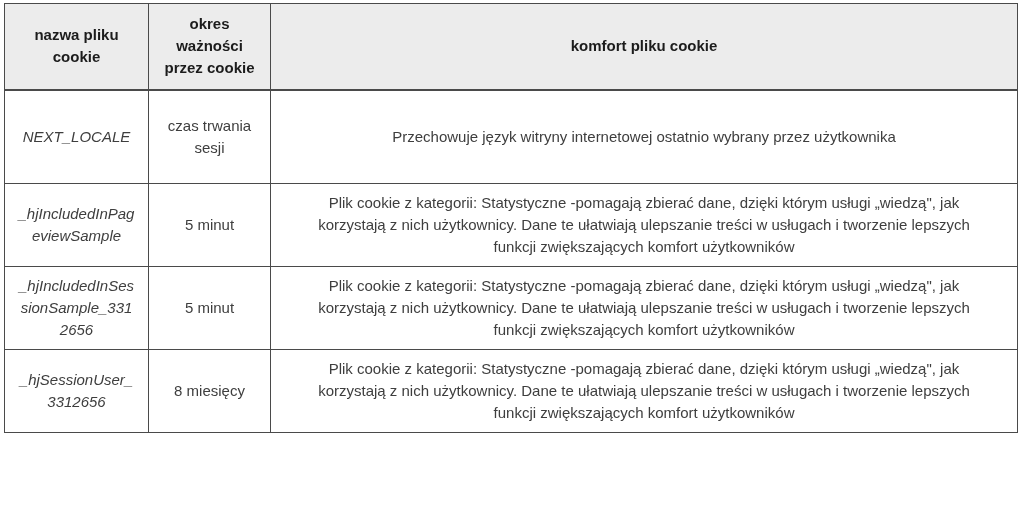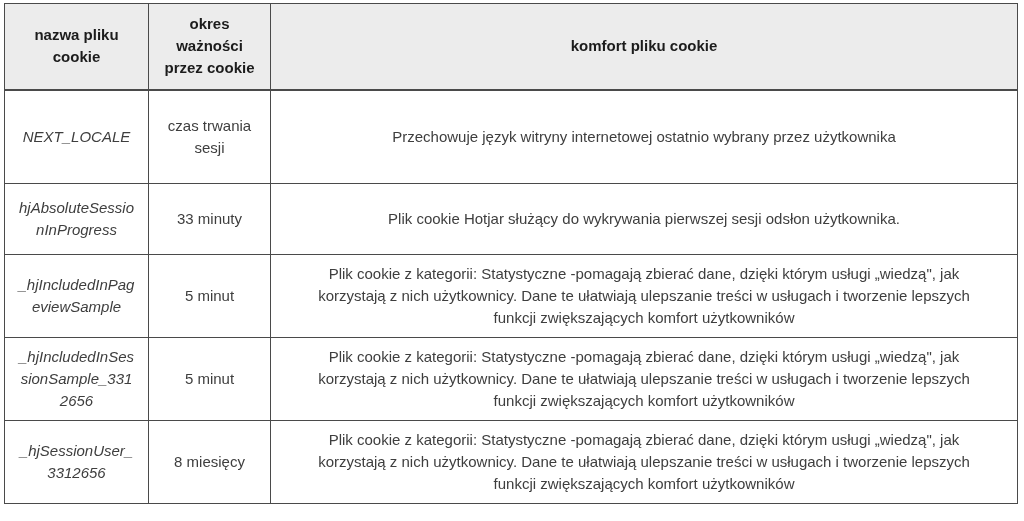--- a/index.html
+++ b/index.html
@@ -81,25 +81,20 @@
     </tr>
   </thead>
   <tbody>
   <tr>
     <td class="c1">NEXT_LOCALE</td>
     <td class="c2">czas trwania sesji</td>
     <td class="c3">Przechowuje język witryny internetowej ostatnio wybrany przez użytkownika</td>
   </tr>
 
 
-  <tr>
-    <td class="c1">hjAbsoluteSessionInProgress</td>
-    <td class="c2">33 minuty</td>
-    <td class="c3">Plik cookie Hotjar służący do wykrywania pierwszej sesji odsłon użytkownika.</td>
-  </tr>
 
   <tr>
     <td class="c1">_hjIncludedInPageviewSample</td>
     <td class="c2">5 minut</td>
     <td class="c3">Plik cookie z kategorii: Statystyczne -pomagają zbierać dane, dzięki którym usługi „wiedzą", jak korzystają z nich użytkownicy. Dane te ułatwiają ulepszanie treści w usługach i tworzenie lepszych funkcji zwiększających komfort użytkowników</td>
   </tr>
 
   <tr>
     <td class="c1">_hjIncludedInSessionSample_3312656</td>
     <td class="c2">5 minut</td>

